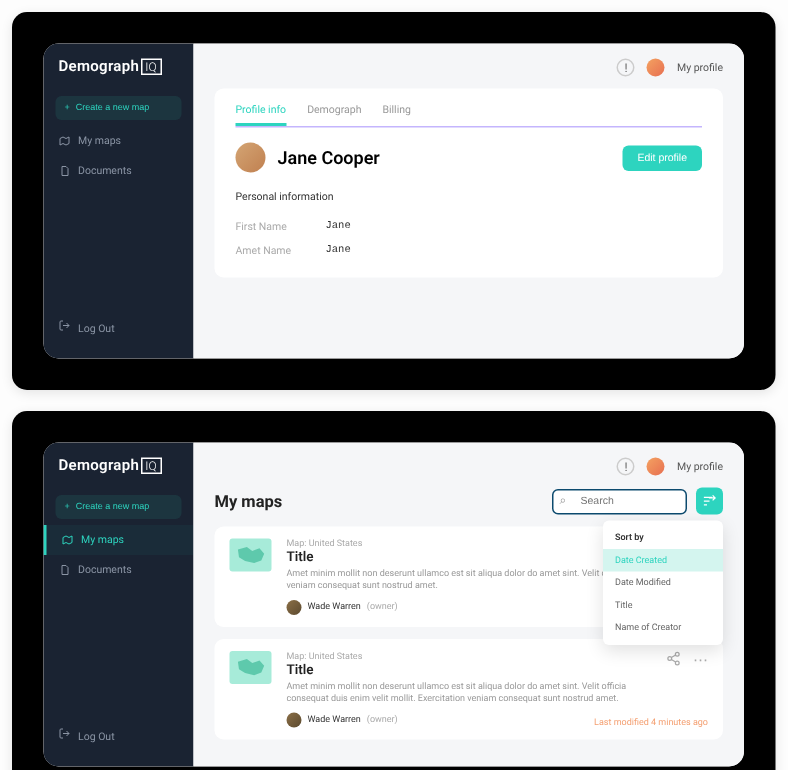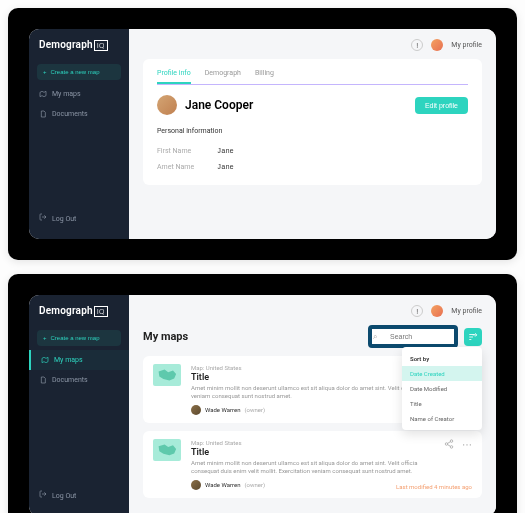--- a/index.html
+++ b/index.html
@@ -185,21 +185,21 @@
     font-weight: 700;
     color: #222;
   }
   .search-sort {
     display: flex;
     gap: 6px;
     align-items: center;
     position: relative;
   }
   .search-input {
-    border: 4px solid #0c4a6e;
+    border: 1px solid #0c4a6e;
     border-radius: 4px;
     padding: 4px 6px 4px 18px;
     font-size: 7px;
     width: 90px;
     background: #fff;
   }
   .search-wrap { position: relative; }
   .search-icon-pos {
     position: absolute;
     left: 5px;

